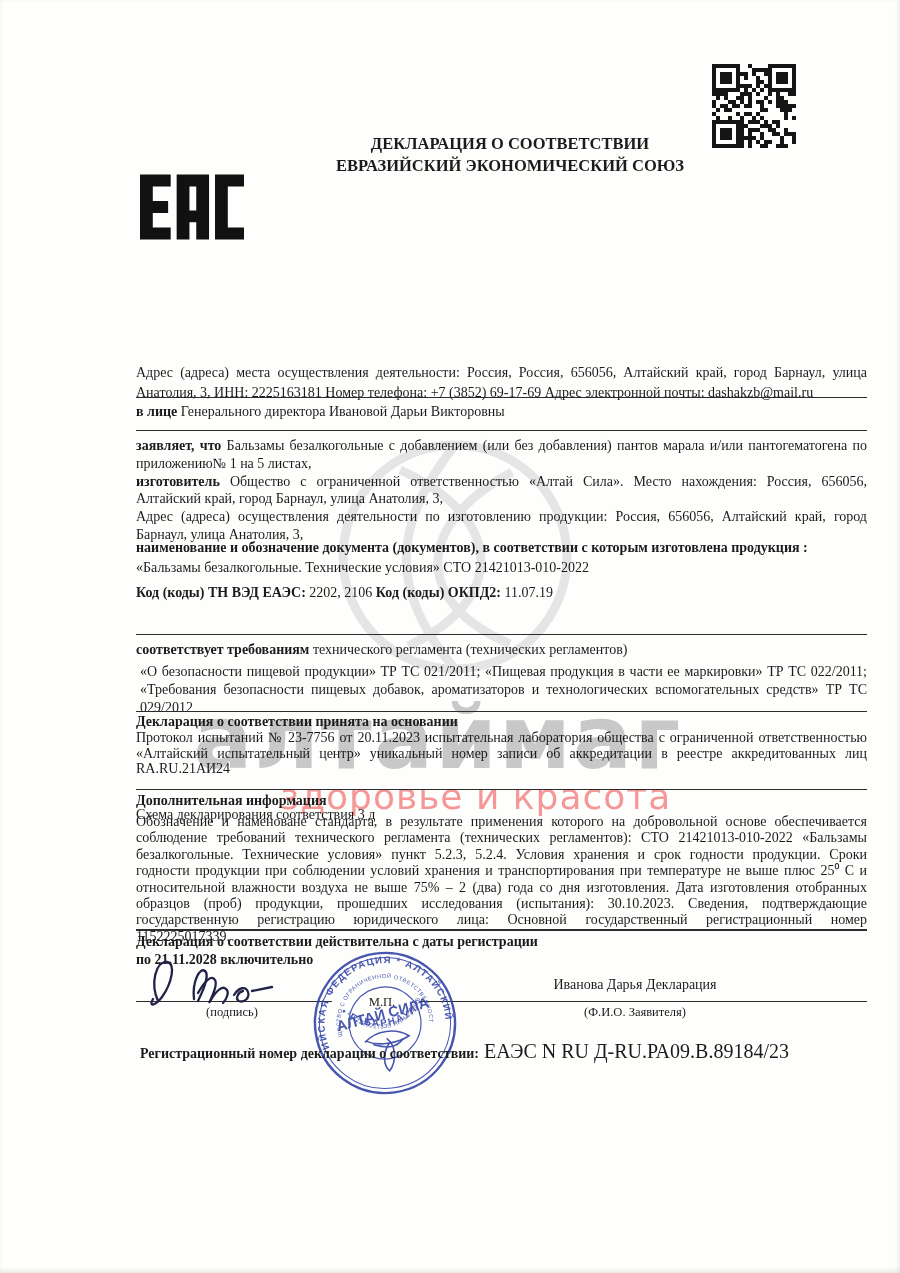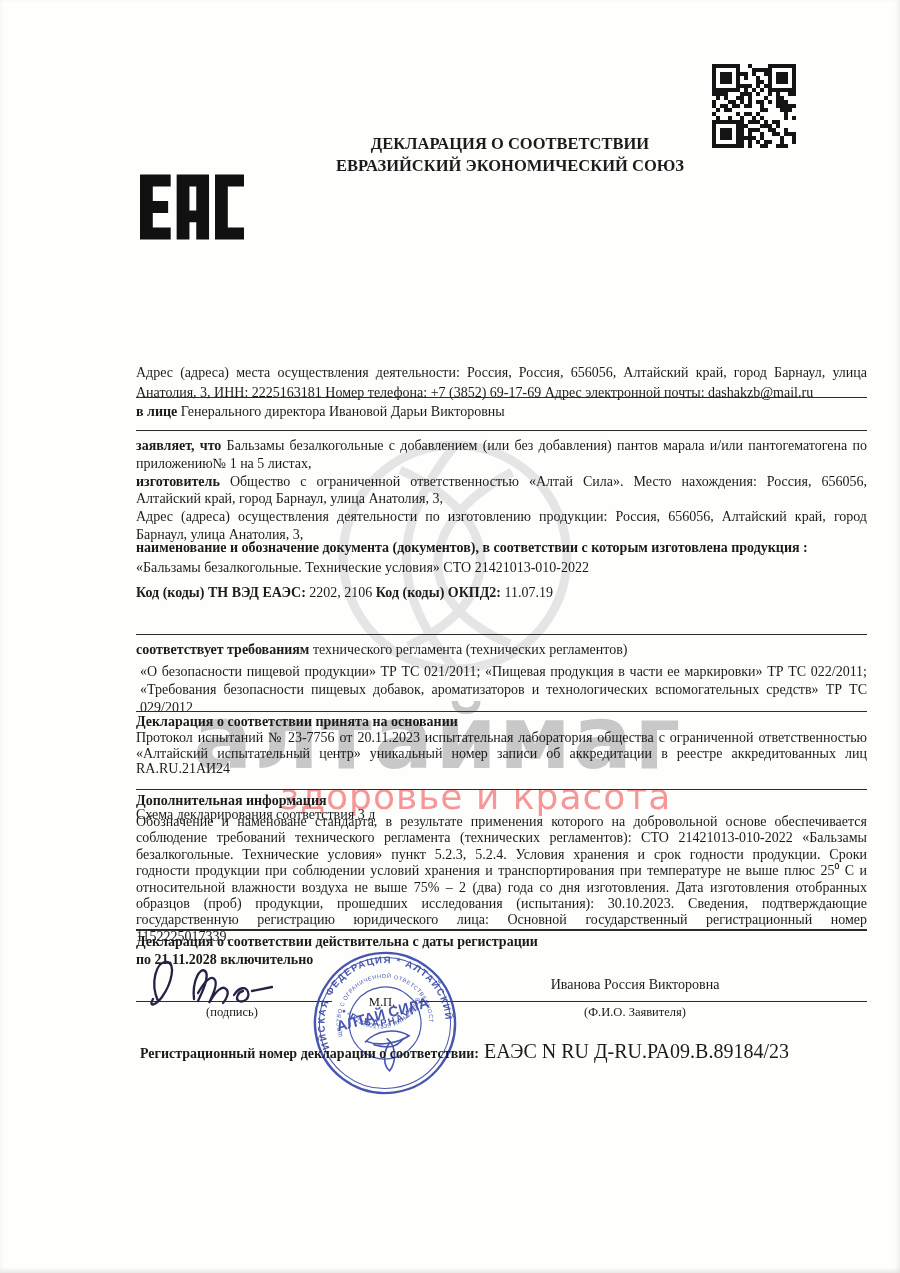--- a/index.html
+++ b/index.html
@@ -344,21 +344,21 @@
       <path d="M56,40 C64,26 70,22 73,27 C76,32 70,44 67,50 C74,38 80,32 84,36 C88,39 84,47 81,50"></path>
       <path d="M92,42 C97,34 104,33 106,39 C108,45 102,50 97,48 C93,46 96,39 101,38"></path>
       <path d="M110,38 L130,34"></path>
     </g>
   </svg>
 
   <div class="sigline" style="top:1001px;left:136px;width:196px"></div>
   <div class="sigline" style="top:1001px;left:420px;width:447px"></div>
   <div class="caption" style="top:1005px;left:152px;width:160px">(подпись)</div>
   <div class="caption" style="top:995px;left:362px;width:40px">М.П.</div>
-  <div class="t center" style="top:976px;left:470px;width:330px">Иванова Россия Викторовна</div>
+  <div class="t center" style="top:976px;left:470px;width:330px">Иванова Дарья Декларация</div>
   <div class="caption" style="top:1005px;left:470px;width:330px">(Ф.И.О. Заявителя)</div>
 
   <svg class="abs" style="left:311px;top:949px;z-index:3;opacity:.88" width="148" height="148" viewBox="-74 -74 148 148">
     <defs>
       <path id="arcOutTop" d="M -59,14 A 60.5,60.5 0 1 1 59,14"></path>
       <path id="arcOutBot" d="M -50,-27 A 57,57 0 0 0 50,-27"></path>
       <path id="arcInTop" d="M -44,6 A 44.5,44.5 0 1 1 44,6"></path>
       <path id="arcInBot" d="M -38,-19 A 42,42 0 0 0 38,-19"></path>
     </defs>
     <g transform="rotate(-8)" fill="none" stroke="#2e3fa4">

